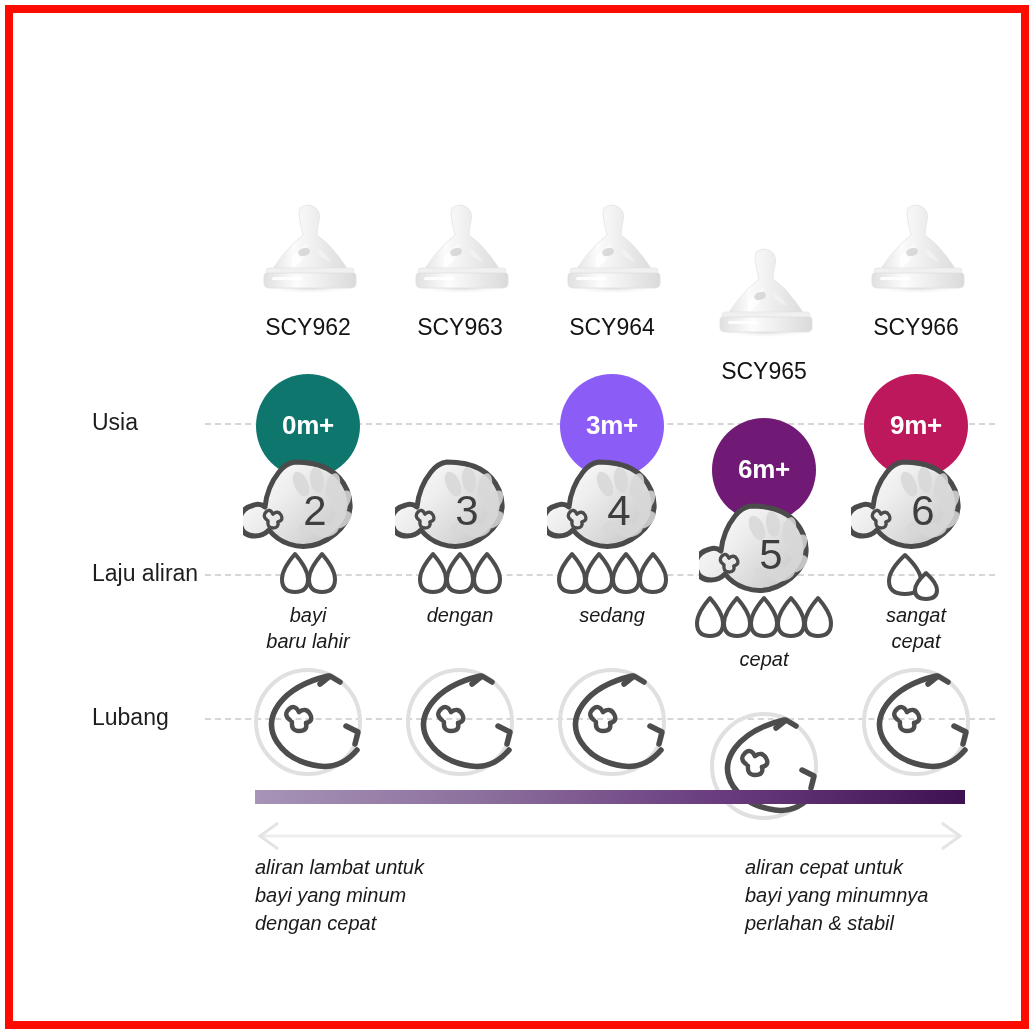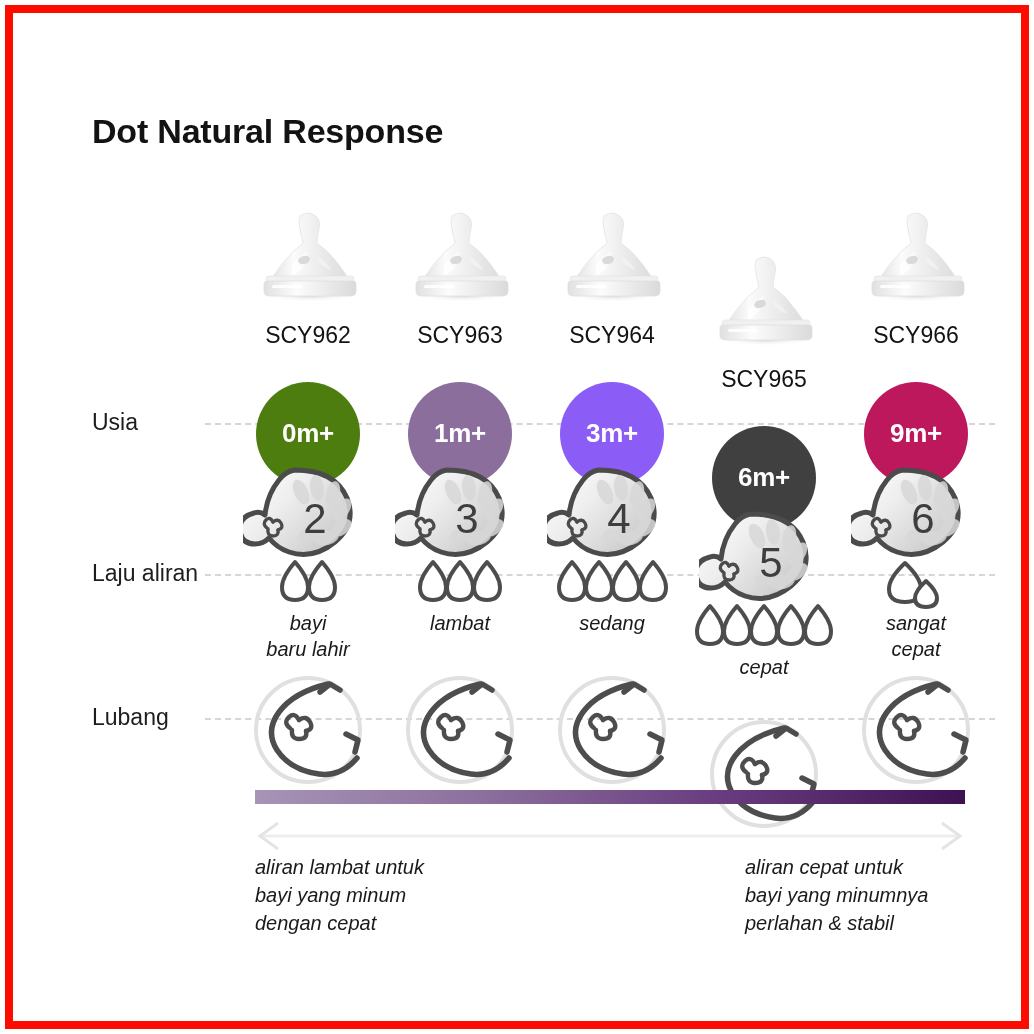--- a/index.html
+++ b/index.html
@@ -68,21 +68,21 @@
     height: 0;
     border-top: 2px dashed #d6d6d6;
   }
   .dotline.usia { top: 423px; }
   .dotline.flow { top: 574px; }
   .dotline.hole { top: 718px; }
 
   
   .col {
     position: absolute;
-    top: 12px;
+    top: 4px;
     width: 152px;
     height: 816px;
   }
   .col .cell { position: absolute; left: 0; width: 152px; text-align: center; }
 
   
   .teat-photo { top: 196px; height: 96px; }
   .teat-photo svg { display: block; margin: 0 auto; }
 
   .sku {
@@ -159,21 +159,20 @@
   .bottom-cap.left  { left: 255px; top: 853px; }
   .bottom-cap.right { left: 745px; top: 853px; }
 </style>
 </head>
 <body>
 
 <div id="page">
 
   <div class="canvas">
 
-    <div class="title">Dot Natural Response</div>
 
     <div class="row-label usia">Usia</div>
     <div class="row-label flow">Laju aliran</div>
     <div class="row-label hole">Lubang</div>
 
     <div class="dotline usia"></div>
     <div class="dotline flow"></div>
     <div class="dotline hole"></div>
 
     <div id="columns-host">
@@ -202,21 +201,21 @@
     <path d="M44 56 q8 -8 16 -12 q-2 10 -6 16 q-5 6 -10 8 z" fill="#ffffff" opacity="0.75"></path>
     <path d="M70 48 q8 6 14 14 q-8 -2 -13 -7 q-3 -4 -1 -7 z" fill="#f2f2f2" opacity="0.8"></path>
     <ellipse cx="56" cy="52" rx="6" ry="4" fill="#d4d4d4" opacity="0.85" transform="rotate(-18 56 52)"></ellipse>
     <rect x="18" y="68" width="88" height="7" rx="3" fill="#f0f0f0" stroke="#e2e2e2" stroke-width="0.6"></rect>
     <path d="M16 75 q0 -2 4 -2 l84 0 q4 0 4 2 l0 9 q0 4 -6 4 l-80 0 q-6 0 -6 -4 z" fill="url(#gbase)" stroke="#e0e0e0" stroke-width="0.8"></path>
     <rect x="24" y="77" width="30" height="3" rx="1.5" fill="#ffffff" opacity="0.9"></rect>
   </svg>
           </div>
     <div class="cell sku">SCY962</div>
     <div class="cell age-wrap">
-      <div class="age-circle" style="background:#4d7c0f">
+      <div class="age-circle" style="background:#0f766e">
         <div class="age-text">0m+</div>
       </div>
     </div>
     <div class="cell teat-num">
   <svg width="130" height="104" viewBox="0 0 130 104">
     <defs>
       <linearGradient id="gdisk2" x1="0.1" y1="0" x2="0.95" y2="0.6">
         <stop offset="0%" stop-color="#fdfdfd"></stop>
         <stop offset="45%" stop-color="#eeeeee"></stop>
         <stop offset="100%" stop-color="#cfcfcf"></stop>
@@ -292,25 +291,20 @@
     <path d="M52 8 q8 -6 16 0 q5 5 3 13 q-2 8 -2 14 q12 8 22 22 q6 8 9 13 l-76 0 q4 -6 10 -14 q10 -13 21 -21 q-2 -7 -3 -14 q-2 -8 0 -13 z" fill="url(#gsil)" stroke="#e3e3e3" stroke-width="0.8"></path>
     <path d="M44 56 q8 -8 16 -12 q-2 10 -6 16 q-5 6 -10 8 z" fill="#ffffff" opacity="0.75"></path>
     <path d="M70 48 q8 6 14 14 q-8 -2 -13 -7 q-3 -4 -1 -7 z" fill="#f2f2f2" opacity="0.8"></path>
     <ellipse cx="56" cy="52" rx="6" ry="4" fill="#d4d4d4" opacity="0.85" transform="rotate(-18 56 52)"></ellipse>
     <rect x="18" y="68" width="88" height="7" rx="3" fill="#f0f0f0" stroke="#e2e2e2" stroke-width="0.6"></rect>
     <path d="M16 75 q0 -2 4 -2 l84 0 q4 0 4 2 l0 9 q0 4 -6 4 l-80 0 q-6 0 -6 -4 z" fill="url(#gbase)" stroke="#e0e0e0" stroke-width="0.8"></path>
     <rect x="24" y="77" width="30" height="3" rx="1.5" fill="#ffffff" opacity="0.9"></rect>
   </svg>
           </div>
     <div class="cell sku">SCY963</div>
-    <div class="cell age-wrap">
-      <div class="age-circle" style="background:#8b6e9c">
-        <div class="age-text">1m+</div>
-      </div>
-    </div>
     <div class="cell teat-num">
   <svg width="130" height="104" viewBox="0 0 130 104">
     <defs>
       <linearGradient id="gdisk3" x1="0.1" y1="0" x2="0.95" y2="0.6">
         <stop offset="0%" stop-color="#fdfdfd"></stop>
         <stop offset="45%" stop-color="#eeeeee"></stop>
         <stop offset="100%" stop-color="#cfcfcf"></stop>
       </linearGradient>
     </defs>
     <g transform="translate(4,2)">
@@ -334,21 +328,21 @@
   </svg>
           </div>
     <div class="cell drops">
             <svg width="88" height="50" viewBox="0 0 88 50">
               <path d="M17 5 q13 15 13 25 q0 13 -13 13 q-13 0 -13 -13 q0 -10 13 -25 z" fill="#ffffff" stroke="#4d4d4d" stroke-width="4" stroke-linejoin="round"></path>
               <path d="M44 5 q13 15 13 25 q0 13 -13 13 q-13 0 -13 -13 q0 -10 13 -25 z" fill="#ffffff" stroke="#4d4d4d" stroke-width="4" stroke-linejoin="round"></path>
               <path d="M71 5 q13 15 13 25 q0 13 -13 13 q-13 0 -13 -13 q0 -10 13 -25 z" fill="#ffffff" stroke="#4d4d4d" stroke-width="4" stroke-linejoin="round"></path>
             </svg>
           </div>
     <div class="cell flow-label">
-      <div>lambat</div>
+      <div>dengan</div>
       <div></div>
     </div>
     <div class="cell hole-dia">
   <svg width="116" height="116" viewBox="0 0 116 116">
     <circle cx="58" cy="58" r="52" fill="none" stroke="#e0e0e0" stroke-width="4"></circle>
     <g fill="none" stroke="#4d4d4d" stroke-width="5.5" stroke-linecap="round" stroke-linejoin="round">
       <path d="M78 12 q-34 8 -49 28 q-14 19 -2 38 q13 20 42 24 q22 3 38 -16"></path>
       <path d="M70 20 l10 -8 l10 6"></path>
       <path d="M96 62 l12 6 l-3 12"></path>
     </g>
@@ -478,21 +472,21 @@
     <path d="M44 56 q8 -8 16 -12 q-2 10 -6 16 q-5 6 -10 8 z" fill="#ffffff" opacity="0.75"></path>
     <path d="M70 48 q8 6 14 14 q-8 -2 -13 -7 q-3 -4 -1 -7 z" fill="#f2f2f2" opacity="0.8"></path>
     <ellipse cx="56" cy="52" rx="6" ry="4" fill="#d4d4d4" opacity="0.85" transform="rotate(-18 56 52)"></ellipse>
     <rect x="18" y="68" width="88" height="7" rx="3" fill="#f0f0f0" stroke="#e2e2e2" stroke-width="0.6"></rect>
     <path d="M16 75 q0 -2 4 -2 l84 0 q4 0 4 2 l0 9 q0 4 -6 4 l-80 0 q-6 0 -6 -4 z" fill="url(#gbase)" stroke="#e0e0e0" stroke-width="0.8"></path>
     <rect x="24" y="77" width="30" height="3" rx="1.5" fill="#ffffff" opacity="0.9"></rect>
   </svg>
           </div>
     <div class="cell sku">SCY965</div>
     <div class="cell age-wrap">
-      <div class="age-circle" style="background:#404040">
+      <div class="age-circle" style="background:#701a75">
         <div class="age-text">6m+</div>
       </div>
     </div>
     <div class="cell teat-num">
   <svg width="130" height="104" viewBox="0 0 130 104">
     <defs>
       <linearGradient id="gdisk5" x1="0.1" y1="0" x2="0.95" y2="0.6">
         <stop offset="0%" stop-color="#fdfdfd"></stop>
         <stop offset="45%" stop-color="#eeeeee"></stop>
         <stop offset="100%" stop-color="#cfcfcf"></stop>

